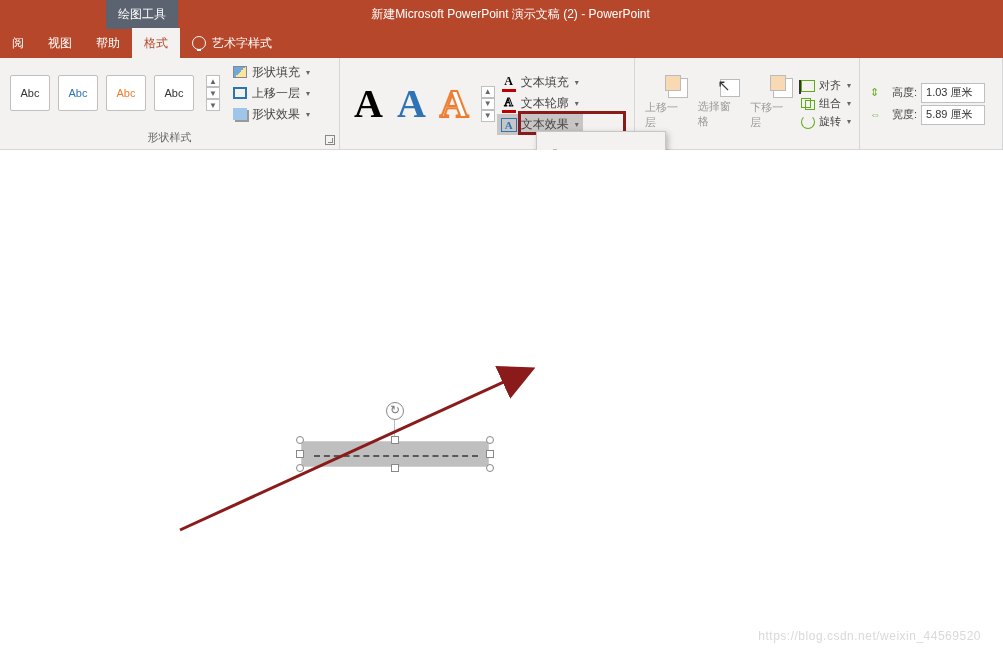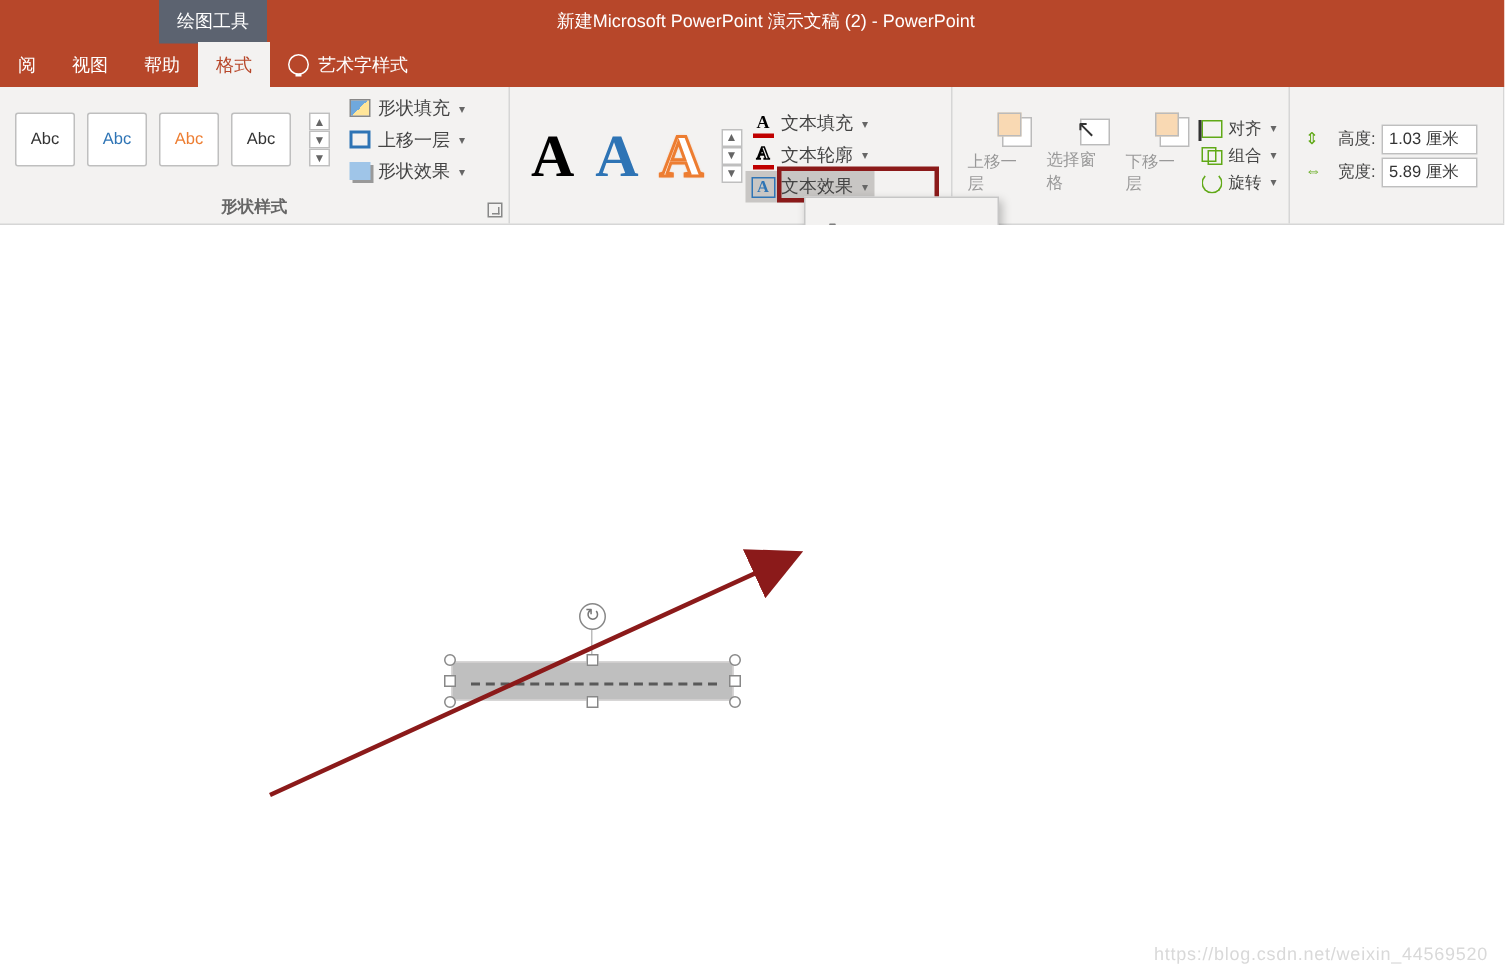--- a/index.html
+++ b/index.html
@@ -15,21 +15,21 @@
   .tabsrow .tab { color: #fff; padding: 7px 12px 0; font-size: 12px; cursor: pointer; }
   .tabsrow .tab.active { background: #f3f2f1; color: #b7472a; }
   .tabsrow .tell { display: flex; align-items: center; color: #fff; gap: 6px; padding: 0 12px; font-size: 12px; }
   .tabsrow .bulb { width:14px; height:14px; border:1px solid #fff; border-radius:50%; position:relative; }
   .tabsrow .bulb::after { content:""; position:absolute; width:4px; height:2px; background:#fff; bottom:-2px; left:4px; }
 
   
   .ribbon { background: #f3f2f1; border-bottom: 1px solid #d6d6d6; height: 92px; display: flex; }
   .group { border-right: 1px solid #d6d6d6; display: flex; flex-direction: column; }
   .group .body { flex: 1; display: flex; align-items: center; padding: 2px 6px; }
-  .group .label { text-align: center; font-size: 11px; color: #666; padding: 2px 0 4px; position: relative; font-weight: bold; }
+  .group .label { text-align: center; font-size: 11px; color: #666; padding: 2px 0 4px; position: relative; }
   .group .label .dialog-launch { position:absolute; right:4px; bottom:4px; width:10px; height:10px; border:1px solid #888; }
   .group .label .dialog-launch::after { content:""; position:absolute; right:1px; bottom:1px; width:4px; height:4px; border-right:1px solid #888; border-bottom:1px solid #888; }
 
   
   .style-gal { display:flex; gap:8px; padding:0 4px; }
   .style-box { width:40px; height:36px; border:1px solid #bfbfbf; border-radius:2px; background:#fff; display:flex; align-items:center; justify-content:center; font-size:11px; color:#333; }
   .style-box.blue { color:#2e74b5; }
   .style-box.orange { color:#ed7d31; }
   .gal-expand { display:flex; flex-direction:column; margin-left:4px; }
   .gal-expand div { width:14px; height:12px; border:1px solid #bfbfbf; display:flex; align-items:center; justify-content:center; font-size:8px; color:#666; background:#fff; }
@@ -111,21 +111,21 @@
   
   .trans-pop { position:absolute; top:340px; left:666px; width:270px; background:#fff; border:1px solid #c6c6c6; box-shadow:2px 2px 6px rgba(0,0,0,.25); }
   .trans-pop .hdr { background:#f3f2f1; color:#444; font-size:12px; padding:4px 8px; border-bottom:1px solid #e1dfdd; font-weight:bold; }
   .trans-pop .sec { padding:8px 10px; }
   .trans-pop .sample { font-size:12px; color:#888; font-family:"Segoe UI"; }
   .path-svg { width:60px; height:40px; }
   .path-row { display:flex; gap:6px; align-items:center; }
   .warp-grid { display:flex; flex-wrap:wrap; gap:10px 18px; padding:8px 10px; }
   .warp-cell { width:48px; font-size:15px; color:#7f7f7f; font-family:"Times New Roman",serif; display:flex; align-items:center; justify-content:center; }
 
-  .watermark { position:absolute; bottom:6px; right:11px; color:#d9d9d9; font-size:12px; letter-spacing:.5px; pointer-events:none; }
+  .watermark { position:absolute; bottom:6px; right:22px; color:#d9d9d9; font-size:12px; letter-spacing:.5px; pointer-events:none; }
 </style>
 </head>
 <body>
 
 <div class="titlebar">
   <div class="context-tab">绘图工具</div>
   <div class="title">新建Microsoft PowerPoint 演示文稿 (2)  -  PowerPoint</div>
 </div>
 
 <div class="tabsrow">

